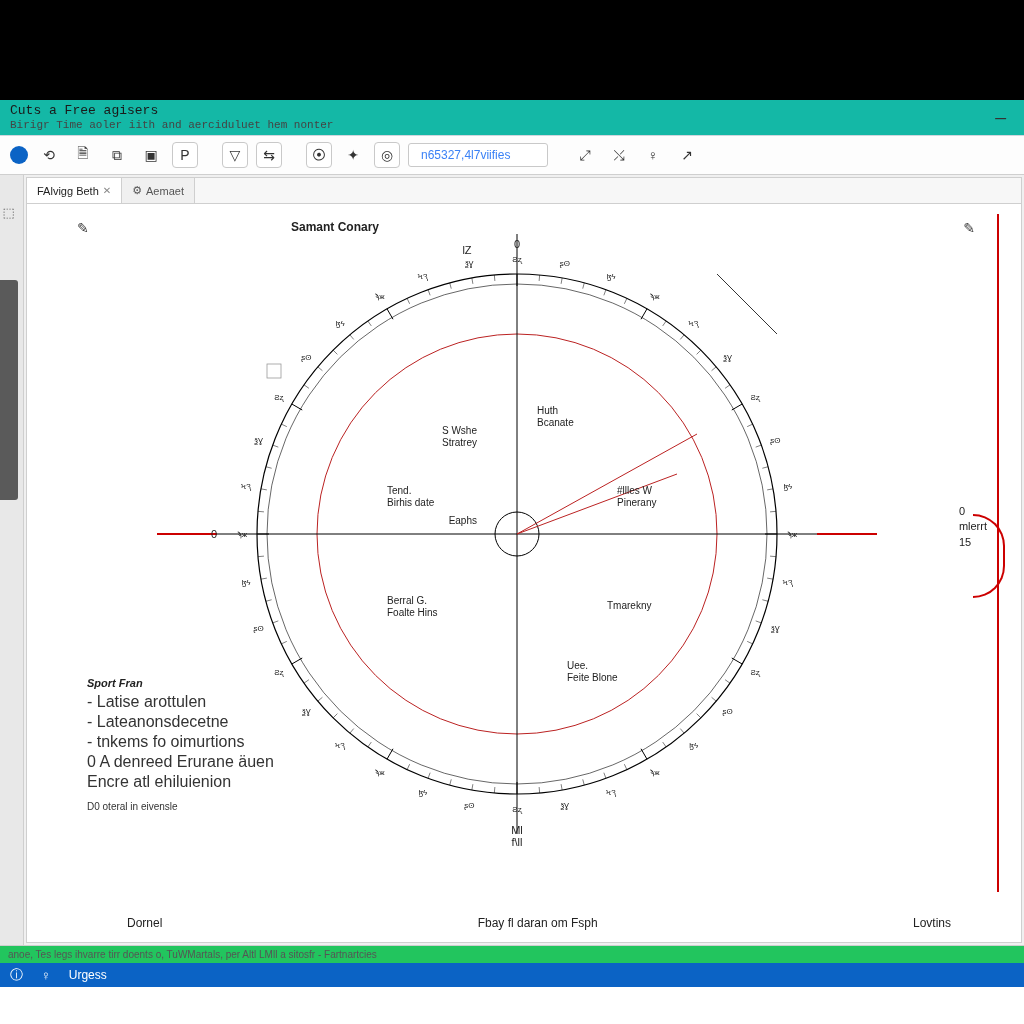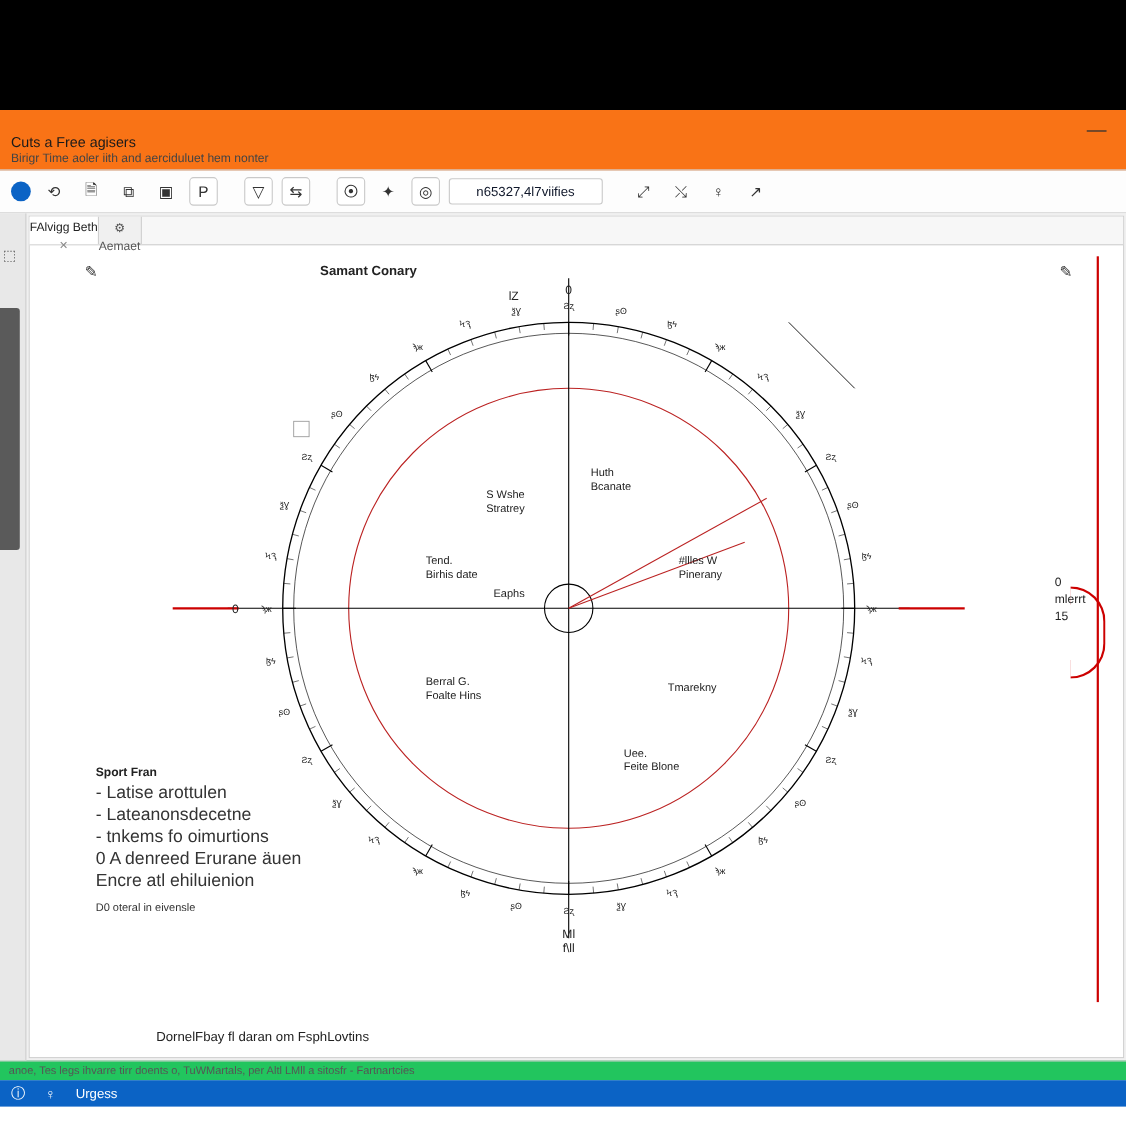--- a/index.html
+++ b/index.html
@@ -1,49 +1,49 @@
 <!DOCTYPE html>
 <html><head>
 <meta charset="utf-8">
 <style>
 * { box-sizing: border-box; margin: 0; padding: 0; }
 body { font-family: "Segoe UI", Arial, sans-serif; font-size: 12px; color: #222; background: #fff; width: 1024px; height: 1024px; overflow: hidden; }
 .black-bar { height: 100px; background: #000; }
-.window-chrome { background: #f97316; border-bottom: 1px solid #d0d7de; padding: 22px 10px 4px; position: relative; }
+.window-chrome { background: #14b8a6; border-bottom: 1px solid #d0d7de; padding: 3px 10px 4px; position: relative; font-family: Liberation Mono, monospace; }
 .window-title { font-size: 13px; color: #1a1a1a; }
 .window-subtitle { font-size: 11px; color: #444; margin-top: 1px; }
 .min-btn { position: absolute; right: 18px; top: 8px; font-size: 18px; color: #333; cursor: pointer; }
 .toolbar { background: #fdfdfd; border-bottom: 1px solid #cfcfcf; padding: 6px 10px; display: flex; align-items: center; gap: 8px; }
 .tb-btn { width: 26px; height: 26px; border: 1px solid #c9c9c9; border-radius: 4px; display: flex; align-items: center; justify-content: center; background: #fff; cursor: pointer; font-size: 14px; color: #333; }
 .tb-btn.flat { border: none; background: transparent; }
 .tb-btn.blue-dot { width: 18px; height: 18px; border: none; border-radius: 50%; background: #0b63c5; }
-.tb-field { border: 1px solid #c9c9c9; border-radius: 3px; padding: 4px 24px; font-size: 12px; color: #0f172a; min-width: 140px; background: #fff; }
+.tb-field { border: 1px solid #c9c9c9; border-radius: 3px; padding: 4px 12px; font-size: 12px; color: #3b82f6; min-width: 140px; background: #fff; }
 .tb-sep { width: 8px; }
 .workspace { display: flex; height: 770px; background: #f0f0f0; }
 .left-rail { width: 24px; background: #e8e8e8; border-right: 1px solid #cfcfcf; padding-top: 30px; display: flex; flex-direction: column; align-items: center; gap: 10px; }
 .left-rail .rail-icon { width: 18px; height: 18px; color: #666; cursor: pointer; font-size: 13px; }
 .side-slab { position: absolute; left: 0; top: 280px; width: 18px; height: 220px; background: #5a5a5a; border-radius: 0 3px 3px 0; }
 .canvas-area { flex: 1; background: #fff; position: relative; border: 1px solid #cfcfcf; margin: 2px; }
 .tabs { display: flex; border-bottom: 1px solid #cfcfcf; background: #f7f7f7; height: 26px; }
-.tab { padding: 4px 0; font-size: 11px; border-right: 1px solid #cfcfcf; background: #fff; display: flex; align-items: center; gap: 4px; cursor: pointer; flex-direction: column; }
+.tab { padding: 4px 10px; font-size: 11px; border-right: 1px solid #cfcfcf; background: #fff; display: flex; align-items: center; gap: 4px; cursor: pointer; }
 .tab.secondary { background: #f0f0f0; color: #555; }
 .tab .x { color: #888; font-size: 10px; }
 .chart-wrap { position: absolute; top: 36px; left: 20px; right: 36px; bottom: 50px; }
 .chart-title { position: absolute; top: 6px; left: 244px; font-size: 12px; font-weight: 600; }
 .top-pencil { position: absolute; top: 6px; left: 30px; font-size: 14px; color: #333; cursor: pointer; }
 .right-pencil { position: absolute; top: 6px; right: 10px; font-size: 14px; color: #333; cursor: pointer; }
 .right-ruler { position: absolute; top: 0; right: -14px; width: 2px; height: 100%; background: #c00; }
 .right-ruler::after { content:""; position: absolute; right: -6px; top: 300px; width: 30px; height: 80px; border: 2px solid #c00; border-left: none; border-radius: 0 40px 40px 0; }
 .right-labels { position: absolute; right: -2px; top: 290px; font-size: 11px; text-align: left; }
 .right-labels div { line-height: 1.4; }
 .legend { position: absolute; left: 40px; bottom: 80px; font-size: 11px; }
-.legend .lg-title { font-weight: 600; margin-bottom: 4px; }
+.legend .lg-title { font-weight: 600; margin-bottom: 4px; font-style: italic; }
 .legend .lg-item { color: #333; margin: 2px 0; font-size: 16px; }
 .legend .lg-note { margin-top: 10px; font-size: 10px; color: #333; }
-.footer-row { position: absolute; bottom: 12px; left: 0; right: 0; display: flex; padding: 0 70px 0 100px; font-size: 12px; margin-left: 15px; }
+.footer-row { position: absolute; bottom: 12px; left: 0; right: 0; display: flex; justify-content: space-between; padding: 0 70px 0 100px; font-size: 12px; }
 .status-line { font-size: 10px; color: #555; padding: 3px 8px; border-top: 1px solid #cfcfcf; background: #22c55e; }
 .bottom-bar { background: #0b63c5; color: #fff; height: 24px; display: flex; align-items: center; padding: 0 10px; gap: 18px; font-size: 12px; }
 .bottom-bar .bb-icon { font-size: 13px; }
 svg.wheel { display: block; }
 .tick-lbl { font-size: 8px; fill: #222; }
 .inner-lbl { font-size: 10px; fill: #222; }
 .axis-lbl { font-size: 11px; fill: #222; }
 </style>
 </head>
 <body>

